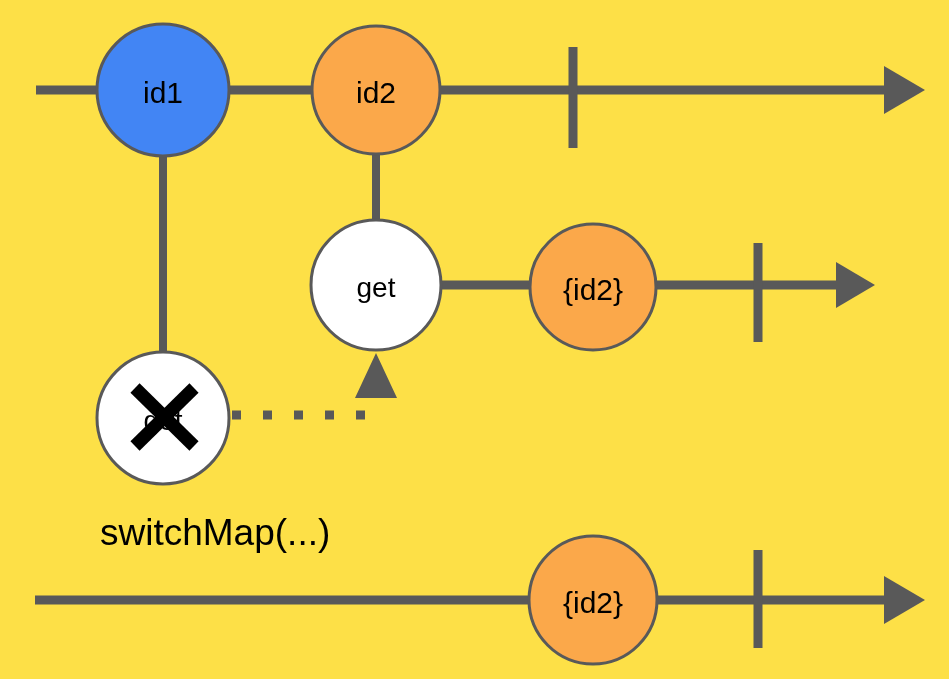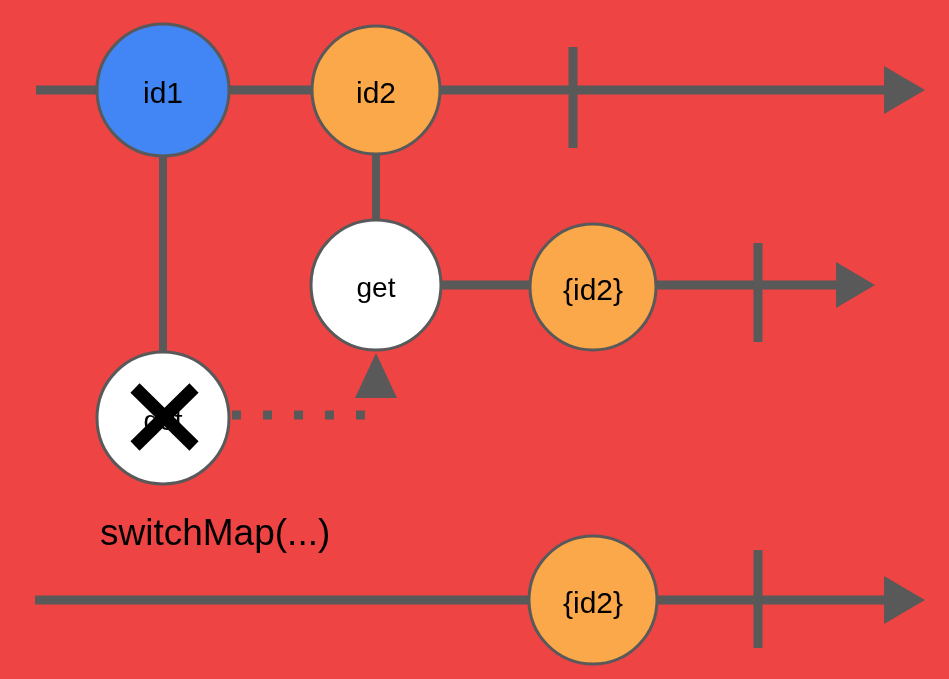--- a/index.html
+++ b/index.html
@@ -4,21 +4,21 @@
 <style>
   html, body {
     margin: 0;
     padding: 0;
     background: #ffffff;
   }
   #canvas {
     position: relative;
     width: 949px;
     height: 679px;
-    background: #ef4444;
+    background: #fde047;
     font-family: "Liberation Sans", sans-serif;
     overflow: hidden;
   }
   #diagram-svg {
     position: absolute;
     top: 0;
     left: 0;
     width: 949px;
     height: 679px;
   }

